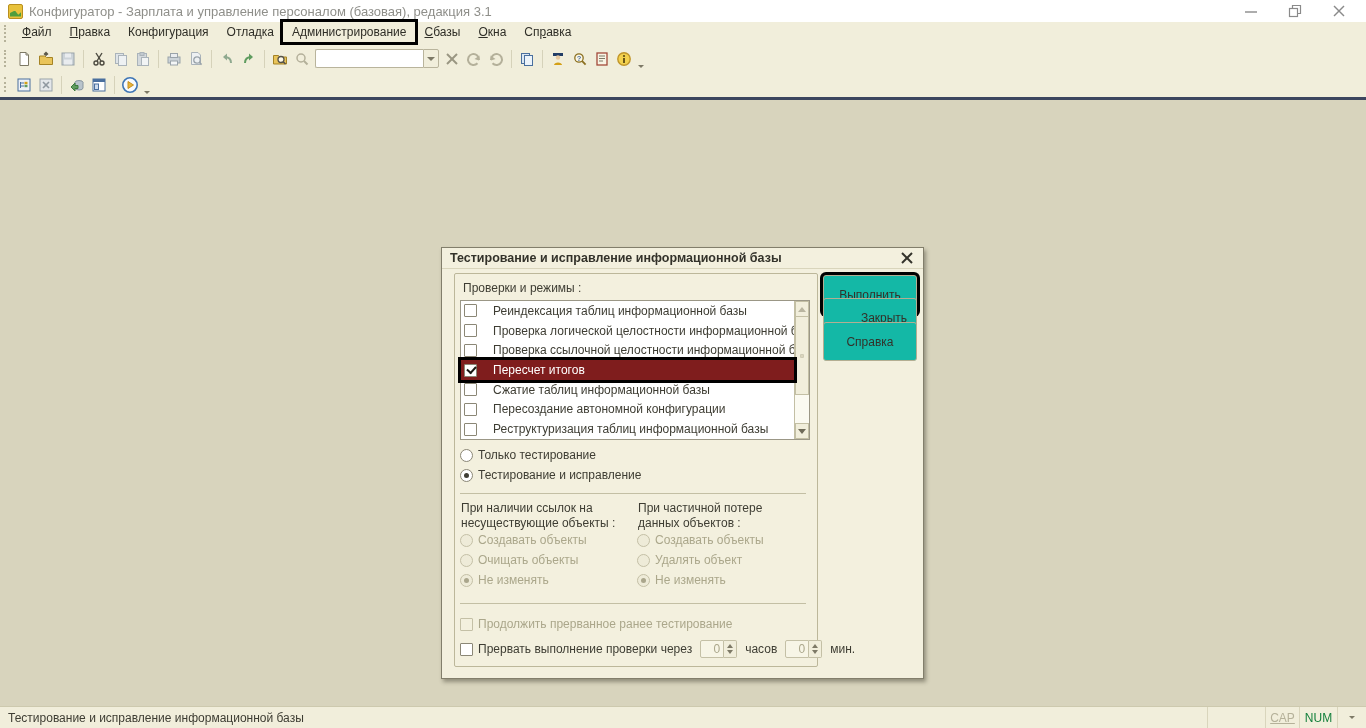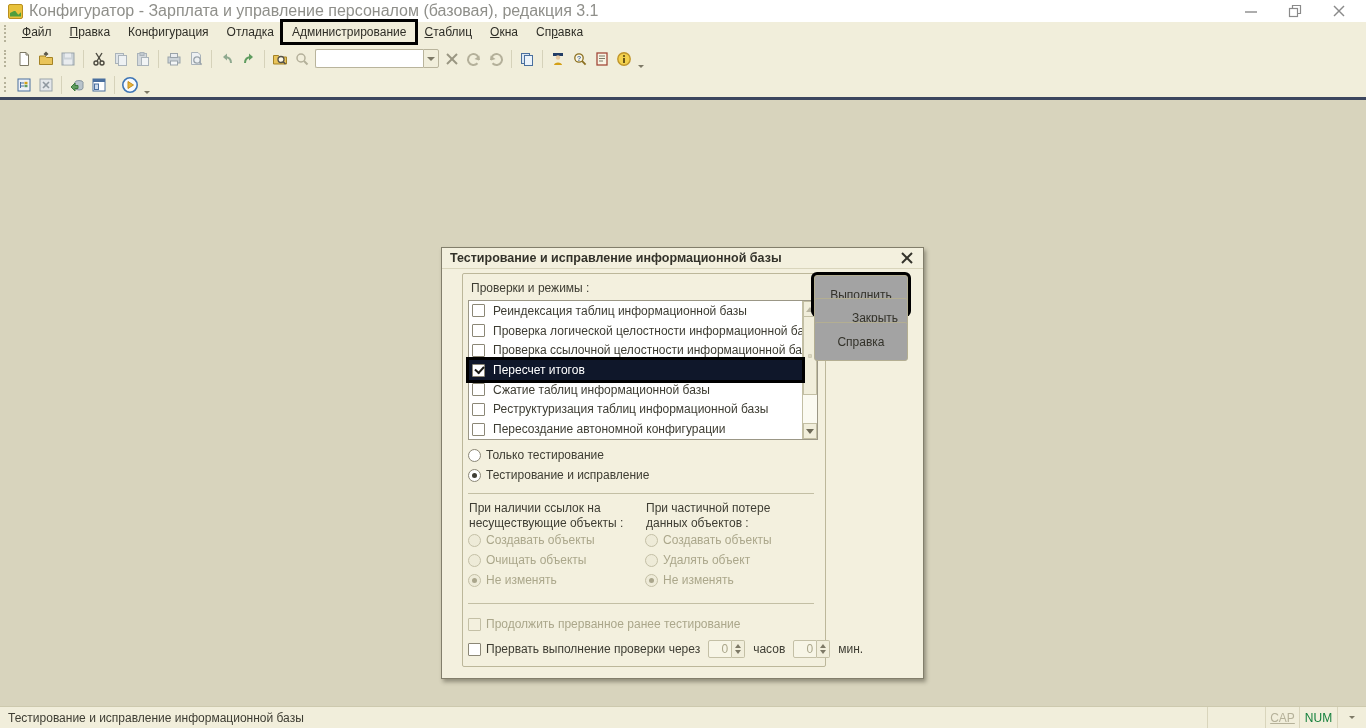--- a/index.html
+++ b/index.html
@@ -5,21 +5,21 @@
   * { margin:0; padding:0; box-sizing:border-box; }
   html,body { width:1366px; height:728px; overflow:hidden; }
   body { font-family:"Liberation Sans","DejaVu Sans",sans-serif; font-size:12px; color:#3e3d33; background:#d8d4bd; }
 
   .app { position:relative; width:1366px; height:728px; display:flex; flex-direction:column; }
 
   
   .titlebar { height:22px; background:#ffffff; display:flex; align-items:center; padding:0 6px; flex:0 0 auto; }
   .app-icon { width:15px; height:15px; margin:0 6px 0 2px; position:relative; background:#e8c23c; border:1px solid #b98f1e; border-radius:2px; }
   .app-icon::after { content:""; position:absolute; left:1px; right:1px; bottom:1px; height:6px; background:#4f9e3c; clip-path:polygon(0 100%,0 40%,45% 0,75% 70%,100% 30%,100% 100%); }
-  .title-text { color:#8f8f8a; font-size:16px; white-space:nowrap; }
+  .title-text { color:#8f8f8a; font-size:13px; white-space:nowrap; }
   .win-controls { margin-left:auto; display:flex; align-items:center; gap:30px; padding-right:14px; }
   .win-btn { width:14px; height:14px; position:relative; cursor:default; }
   .win-btn svg { position:absolute; inset:0; }
 
   
   .menubar { height:23px; background:#f1eedb; display:flex; align-items:flex-start; flex:0 0 auto; padding-left:2px; }
   .grip { width:7px; align-self:stretch; margin:3px 2px; border-left:2px dotted #b6b29a; }
   .menu-item { padding:3px 9px; white-space:nowrap; color:#2f2e27; }
   .menu-item .u { text-decoration:underline; }
   .menu-item.annotated { box-shadow:0 0 0 3px #000; background:#f1eedb; position:relative; z-index:2; }
@@ -44,28 +44,28 @@
   
   .workspace { flex:1 1 auto; position:relative; background:#d8d4bd; }
 
   
   .dialog { position:absolute; left:441px; top:147px; width:483px; height:432px; background:#f3f0de; border:1px solid #827e6b; box-shadow:2px 3px 4px rgba(60,58,45,.45); }
   .dlg-title { height:21px; display:flex; align-items:center; padding:0 8px; border-bottom:1px solid #d9d5bc; }
   .dlg-title-text { font-weight:bold; font-size:12.5px; color:#33322a; }
   .dlg-close { margin-left:auto; width:16px; height:16px; display:flex; align-items:center; justify-content:center; }
   .dlg-body { position:relative; height:410px; }
 
-  .groupbox { position:absolute; left:20px; top:4px; width:364px; height:394px; border:1px solid #bcb79a; border-radius:2px; }
+  .groupbox { position:absolute; left:12px; top:4px; width:364px; height:394px; border:1px solid #bcb79a; border-radius:2px; }
   .gb-label { position:absolute; left:8px; top:7px; color:#3e3d33; }
 
   
   .listbox { position:absolute; left:5px; top:26px; width:350px; height:140px; background:#fff; border:1px solid #9b9786; display:flex; }
   .list-rows { width:333px; display:flex; flex-direction:column; }
-  .list-row { flex:1 1 0; display:flex; align-items:center; padding-left:3px; gap:8px; white-space:nowrap; overflow:hidden; }
-  .list-row.selected { background:#0f172a; color:#fff; position:relative; box-shadow:0 0 0 3px #000; z-index:3; }
+  .list-row { flex:1 1 0; display:flex; align-items:center; padding-left:3px; gap:16px; white-space:nowrap; overflow:hidden; }
+  .list-row.selected { background:#7f1d1d; color:#fff; position:relative; box-shadow:0 0 0 3px #000; z-index:3; }
   .checkbox { width:13px; height:13px; background:#fff; border:1px solid #8b8776; border-radius:1px; flex:0 0 auto; position:relative; }
   .checkbox.checked::after { content:""; position:absolute; left:2px; top:1px; width:7px; height:4px; border-left:2px solid #1b1b16; border-bottom:2px solid #1b1b16; transform:rotate(-48deg); }
   .checkbox.disabled { border-color:#c4c0a6; background:#f3f0de; }
 
   
   .vscroll { width:17px; border-left:1px solid #c3bfa4; background:#fbfaf1; display:flex; flex-direction:column; }
   .vs-btn { height:16px; background:#f1eedb; border:1px solid #c3bfa4; display:flex; align-items:center; justify-content:center; }
   .vs-up-arrow { width:0; height:0; border-left:4px solid transparent; border-right:4px solid transparent; border-bottom:5px solid #b9b5a0; }
   .vs-down-arrow { width:0; height:0; border-left:4px solid transparent; border-right:4px solid transparent; border-top:5px solid #6e6a58; }
   .vs-thumb { height:78px; background:#f1eedb; border:1px solid #c3bfa4; border-top:none; position:relative; }
@@ -85,21 +85,21 @@
 
   
   .check-row { position:absolute; display:flex; align-items:center; gap:5px; white-space:nowrap; }
   .spin { display:flex; align-items:center; margin:0 3px; }
   .spin-field { width:24px; height:18px; background:#f7f5e6; border:1px solid #c4c0a6; border-radius:2px 0 0 2px; display:flex; align-items:center; justify-content:flex-end; padding-right:3px; color:#aba78b; }
   .spin-btns { width:13px; height:18px; border:1px solid #c4c0a6; border-left:none; border-radius:0 2px 2px 0; background:#f1eedb; display:flex; flex-direction:column; align-items:center; justify-content:center; gap:2px; }
   .sp-up { width:0; height:0; border-left:3px solid transparent; border-right:3px solid transparent; border-bottom:4px solid #7d7966; }
   .sp-dn { width:0; height:0; border-left:3px solid transparent; border-right:3px solid transparent; border-top:4px solid #7d7966; }
 
   
-  .dlg-btn { position:absolute; left:372px; width:94px; height:39px; background:#a3a3a3; border:1px solid #b3ae92; border-radius:3px; display:flex; align-items:center; justify-content:center; color:#33322a; }
+  .dlg-btn { position:absolute; left:381px; width:94px; height:39px; background:#14b8a6; border:1px solid #b3ae92; border-radius:3px; display:flex; align-items:center; justify-content:center; color:#33322a; }
   .dlg-btn.annotated { box-shadow:0 0 0 3px #000; }
 
   
   .statusbar { height:22px; background:#f1eedb; border-top:1px solid #cdc9ae; display:flex; align-items:stretch; flex:0 0 auto; }
   .sb-text { flex:1; display:flex; align-items:center; padding-left:8px; border-right:1px solid #d9d5bc; color:#3e3d33; white-space:nowrap; overflow:hidden; }
   .sb-cell { display:flex; align-items:center; justify-content:center; border-right:1px solid #d9d5bc; }
   .sb-empty { width:58px; }
   .sb-cap { width:34px; color:#b5b199;text-decoration:underline; }
   .sb-num { width:38px; color:#15803d; }
   .sb-drop { width:28px; border-right:none; }
@@ -133,21 +133,21 @@
     </div>
   </div>
 
   <div class="menubar">
     <div class="grip"></div>
     <div class="menu-item"><span class="u">Ф</span><span>айл</span></div>
     <div class="menu-item"><span class="u">П</span><span>равка</span></div>
     <div class="menu-item"><span>Конфигурация</span></div>
     <div class="menu-item"><span>Отладка</span></div>
     <div class="menu-item annotated"><span>Администрирование</span></div>
-    <div class="menu-item"><span class="u">С</span><span>таблиц</span></div>
+    <div class="menu-item"><span class="u">С</span><span>базы</span></div>
     <div class="menu-item"><span class="u">О</span><span>кна</span></div>
     <div class="menu-item"><span>Сп</span><span class="u">р</span><span>авка</span></div>
   </div>
 
   <div class="toolbar toolbar1">
     <div class="grip"></div>
     <div class="tb-btn">
         <svg width="16" height="16">
           <path d="M4 1.5 H10 L12.5 4 V14.5 H4 Z" fill="#fff" stroke="#7d7966"></path>
           <path d="M10 1.5 V4 H12.5" fill="none" stroke="#7d7966"></path>
@@ -376,25 +376,25 @@
               <div class="list-row selected">
                   <span class="checkbox checked"></span>
                   <span>Пересчет итогов</span>
                 </div>
               <div class="list-row">
                   <span class="checkbox"></span>
                   <span>Сжатие таблиц информационной базы</span>
                 </div>
               <div class="list-row">
                   <span class="checkbox"></span>
+                  <span>Пересоздание автономной конфигурации</span>
+                </div>
+              <div class="list-row">
+                  <span class="checkbox"></span>
                   <span>Реструктуризация таблиц информационной базы</span>
-                </div>
-              <div class="list-row">
-                  <span class="checkbox"></span>
-                  <span>Пересоздание автономной конфигурации</span>
                 </div>
             </div>
             <div class="vscroll">
               <div class="vs-btn">
                   <div class="vs-up-arrow"></div>
                 </div>
               <div class="vs-thumb"></div>
               <div class="vs-track"></div>
               <div class="vs-btn">
                   <div class="vs-down-arrow"></div>

